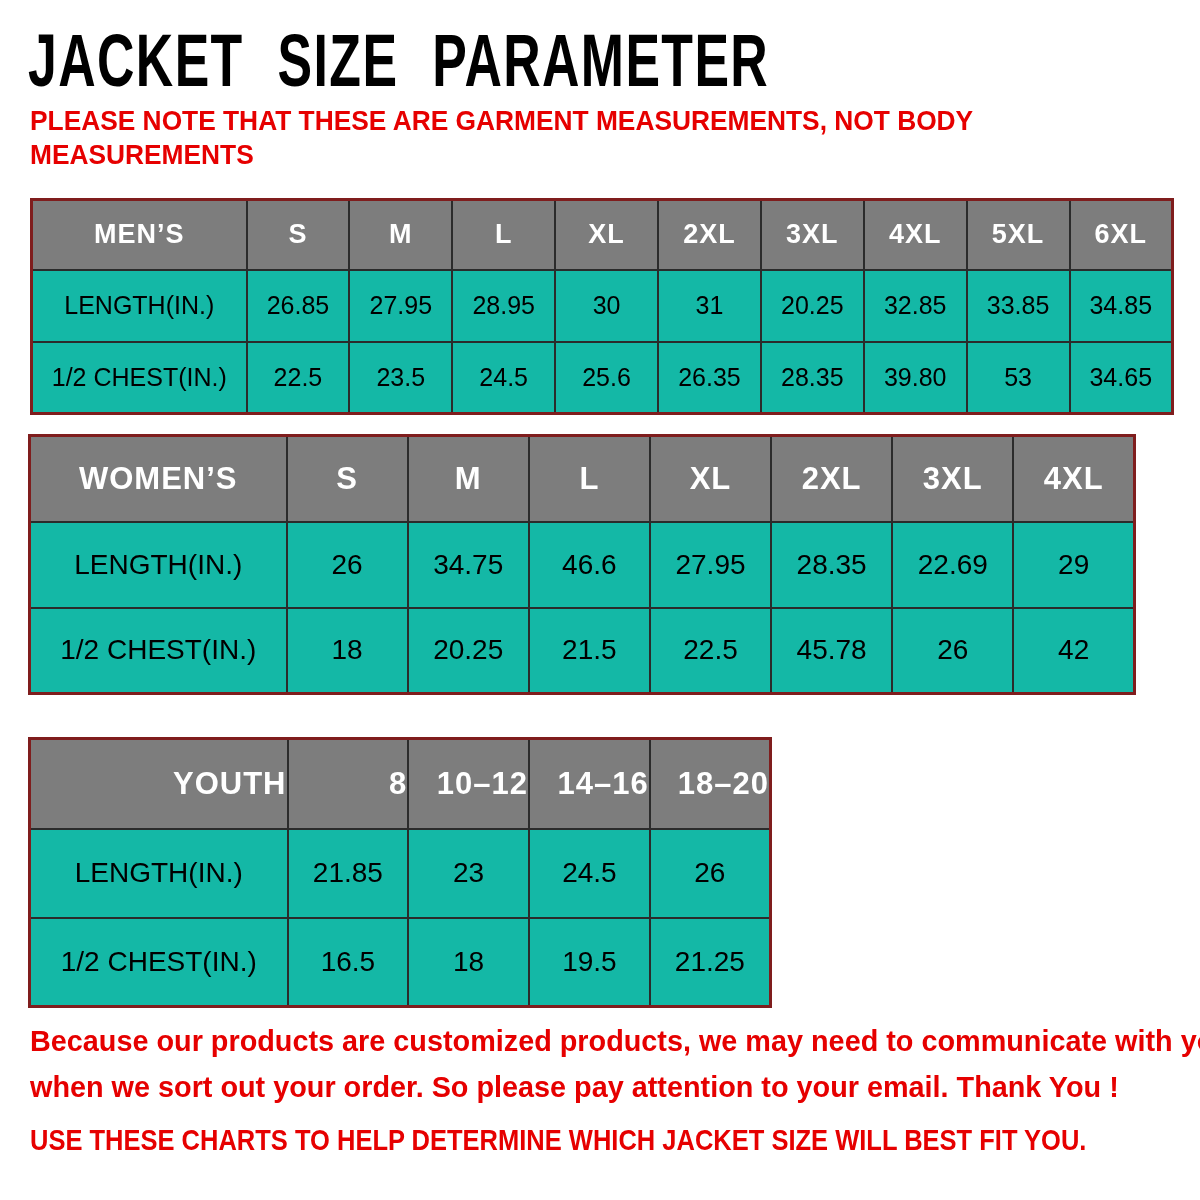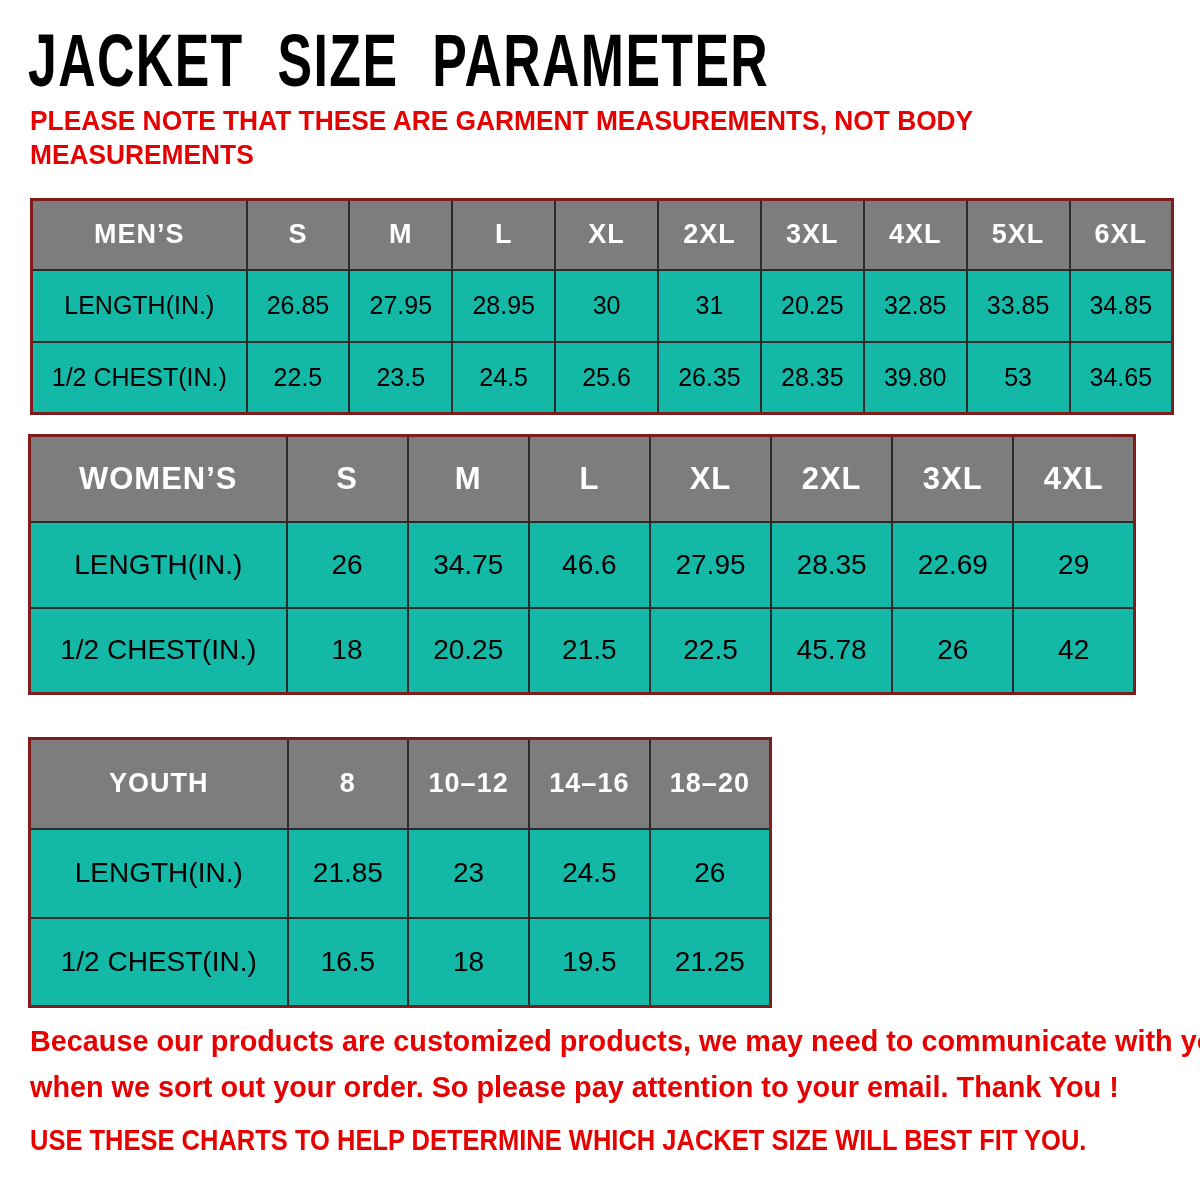--- a/index.html
+++ b/index.html
@@ -40,21 +40,21 @@
   .womens .label-col{width:257px;}
   .womens thead tr{height:86px;}
   .womens tbody tr{height:86px;}
   .womens thead th{font-size:31px;}
   .womens tbody td{font-size:28px;}
 
   .youth{left:28px;top:737px;width:744px;}
   .youth .label-col{width:258px;}
   .youth thead tr{height:90px;}
   .youth tbody tr{height:89px;}
-  .youth thead th{font-size:27px;}
+  .youth thead th{font-size:31px;text-align:right;}
   .youth tbody td{font-size:28px;}
 
   .footer-para{
     position:absolute;left:30px;color:#e60000;font-weight:bold;white-space:nowrap;
     transform-origin:0 0;
   }
   .footer-main{top:1018px;font-size:30px;line-height:46px;transform:scaleX(0.96);}
   .footer-charts{top:1120px;font-size:30px;line-height:40px;transform:scaleX(0.85);}
 </style>
 </head>

